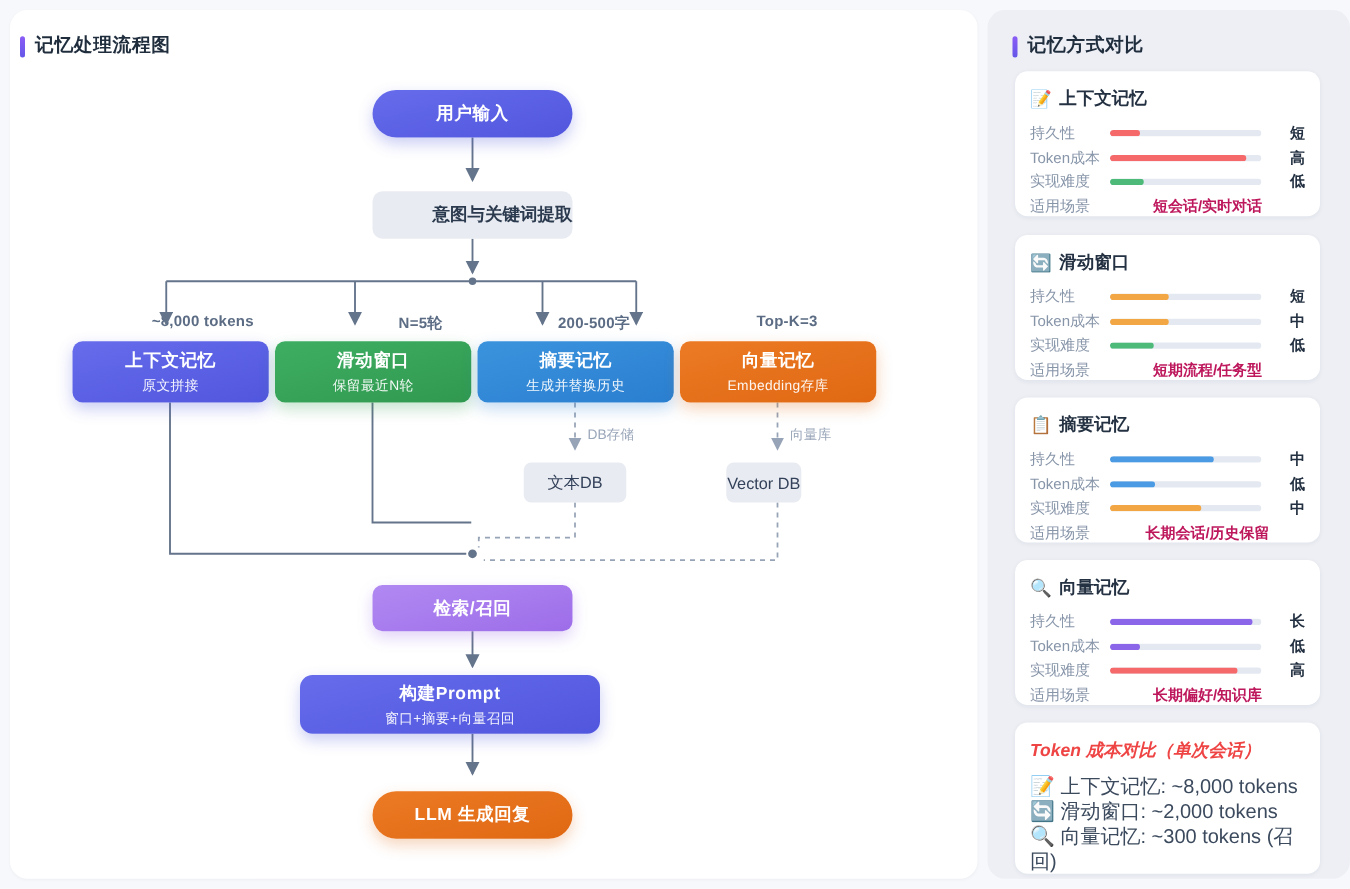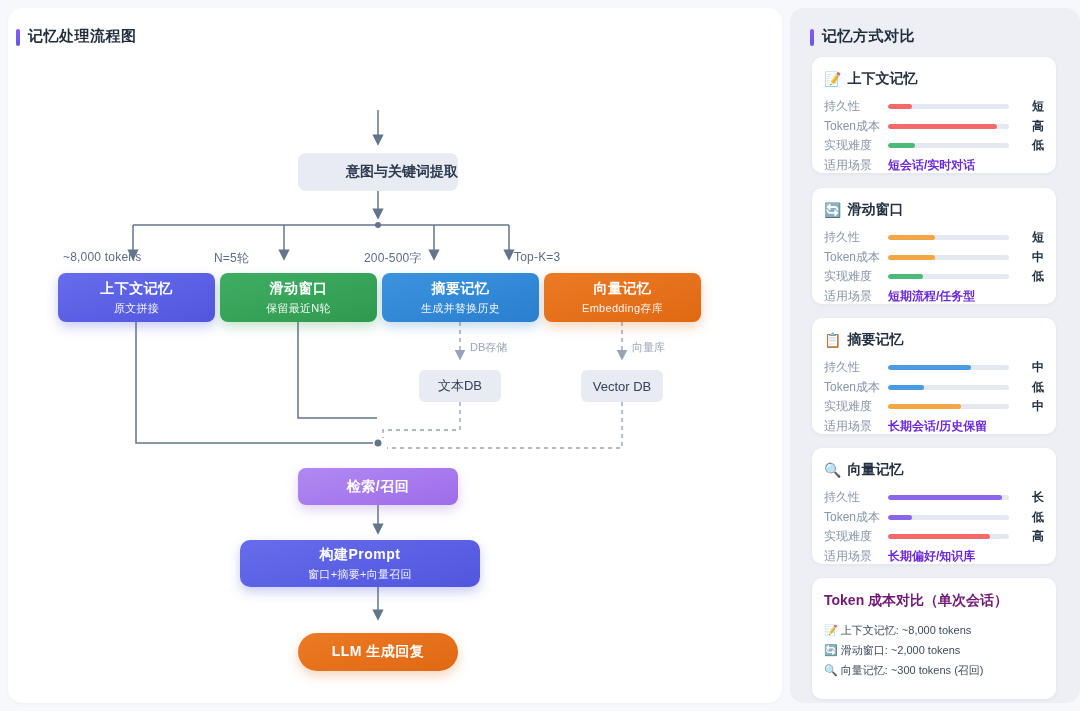--- a/index.html
+++ b/index.html
@@ -35,46 +35,46 @@
   .blue   { background:linear-gradient(165deg,#3b93dd,#2a7fd0);
             box-shadow:0 5px 12px rgba(42,127,208,.28); }
   .orange { background:linear-gradient(165deg,#ec7a24,#e06813);
             box-shadow:0 5px 12px rgba(224,104,19,.28); }
   .lpurple{ background:linear-gradient(165deg,#b189f2,#9d6de9);
             box-shadow:0 5px 12px rgba(157,109,233,.30); }
   .gray   { background:#e8ebf1; box-shadow:none; }
   .gray .g1 { font-size:14px; font-weight:700; color:#2b3a4e; }
   .gray .g2 { font-size:13px; font-weight:500; color:#33415a; }
 
-  .branch-label { position:absolute; z-index:1; width:140px; text-align:left;
-    font-size:12px; font-weight:400; color:#5b6c84; letter-spacing:.2px; }
+  .branch-label { position:absolute; z-index:1; width:140px; text-align:right;
+    font-size:12px; font-weight:700; color:#5b6c84; letter-spacing:.2px; }
   .edge-label { position:absolute; z-index:1; font-size:11px; color:#9aa7ba; }
 
   svg.connectors { position:absolute; left:0; top:0; z-index:2; pointer-events:none; }
 
   
   .panel {
     position:absolute; left:790px; top:8px; width:290px; height:695px;
     background:#edeff5; border-radius:14px;
   }
   .panel .sec-title { left:20px; top:19px; }
   .mcard { position:absolute; left:22px; width:244px; background:#fff;
     border-radius:10px; box-shadow:0 1px 4px rgba(18,32,58,.06); padding:11px 12px; }
   .mcard-head { font-size:14px; font-weight:700; color:#243142; margin:2px 0 9px 0;
     display:flex; align-items:center; gap:6px; }
   .mrow { display:flex; align-items:center; height:19.5px; }
   .mlabel { width:64px; font-size:12px; color:#8795a9; flex:none; }
   .mtrack { width:121px; height:5px; border-radius:3px; background:#e4e9f1;
     flex:none; overflow:hidden; }
   .mfill { display:block; height:5px; border-radius:3px; }
   .mvalue { flex:1; text-align:right; font-size:12px; font-weight:700; color:#243142; }
-  .mscene { flex:1; text-align:left; font-size:12px; font-weight:600; color:#6d28d9; }
-
-  .tcard-title { font-size:14px; font-weight:700; color:#701a75; margin:3px 0 10px 0; }
-  .tcard-item { font-size:11px; color:#3c4a5e; line-height:20px; }
+  .mscene { flex:1; text-align:center; font-size:12px; font-weight:600; color:#be185d; }
+
+  .tcard-title { font-size:14px; font-weight:700; color:#ef4444; margin:3px 0 10px 0;font-style:italic; }
+  .tcard-item { font-size:16px; color:#3c4a5e; line-height:20px; }
 </style>
 </head>
 <body>
 
 <div class="flow-card">
 
   <div class="sec-title">
     <span class="sec-bar"></span>
     <span class="sec-text">记忆处理流程图</span>
   </div>
@@ -112,20 +112,23 @@
     <g stroke="#97a3b6" stroke-width="1.4" fill="none" stroke-dasharray="4 4">
       <path d="M452 314 V351" marker-end="url(#ahd)"></path>
       <path d="M614 314 V351" marker-end="url(#ahd)"></path>
       <path d="M452 394 V422 H375 V430"></path>
       <path d="M614 394 V440 H379"></path>
     </g>
     <circle cx="370" cy="217" r="3" fill="#64748b"></circle>
     <circle cx="370" cy="435" r="3.5" fill="#64748b"></circle>
   </svg>
 
+  <div class="node pill indigo" style="left:290px; top:64px; width:160px; height:38px;">
+    <span class="t1">用户输入</span>
+  </div>
 
   <div class="node rbox gray" style="left:290px; top:145px; width:160px; height:38px;align-items:flex-end;">
     <span class="g1">意图与关键词提取</span>
   </div>
 
   <div class="node rbox indigo" style="left:50px; top:265px; width:157px; height:49px;">
     <span class="t1">上下文记忆</span>
     <span class="t2">原文拼接</span>
   </div>
   <div class="node rbox green" style="left:212px; top:265px; width:157px; height:49px;">
@@ -137,21 +140,21 @@
     <span class="t2">生成并替换历史</span>
   </div>
   <div class="node rbox orange" style="left:536px; top:265px; width:157px; height:49px;">
     <span class="t1">向量记忆</span>
     <span class="t2">Embedding存库</span>
   </div>
 
   <div class="node rbox gray" style="left:411px; top:362px; width:82px; height:32px; border-radius:6px;">
     <span class="g2">文本DB</span>
   </div>
-  <div class="node rbox gray" style="left:573px; top:362px; width:82px; height:32px; border-radius:6px;">
+  <div class="node rbox gray" style="left:573px; top:362px; width:60px; height:32px; border-radius:6px;">
     <span class="g2">Vector DB</span>
   </div>
 
   <div class="node rbox lpurple" style="left:290px; top:460px; width:160px; height:37px;">
     <span class="t1">检索/召回</span>
   </div>
 
   <div class="node rbox indigo" style="left:232px; top:532px; width:240px; height:47px; border-radius:10px;">
     <span class="t1">构建Prompt</span>
     <span class="t2">窗口+摘要+向量召回</span>

